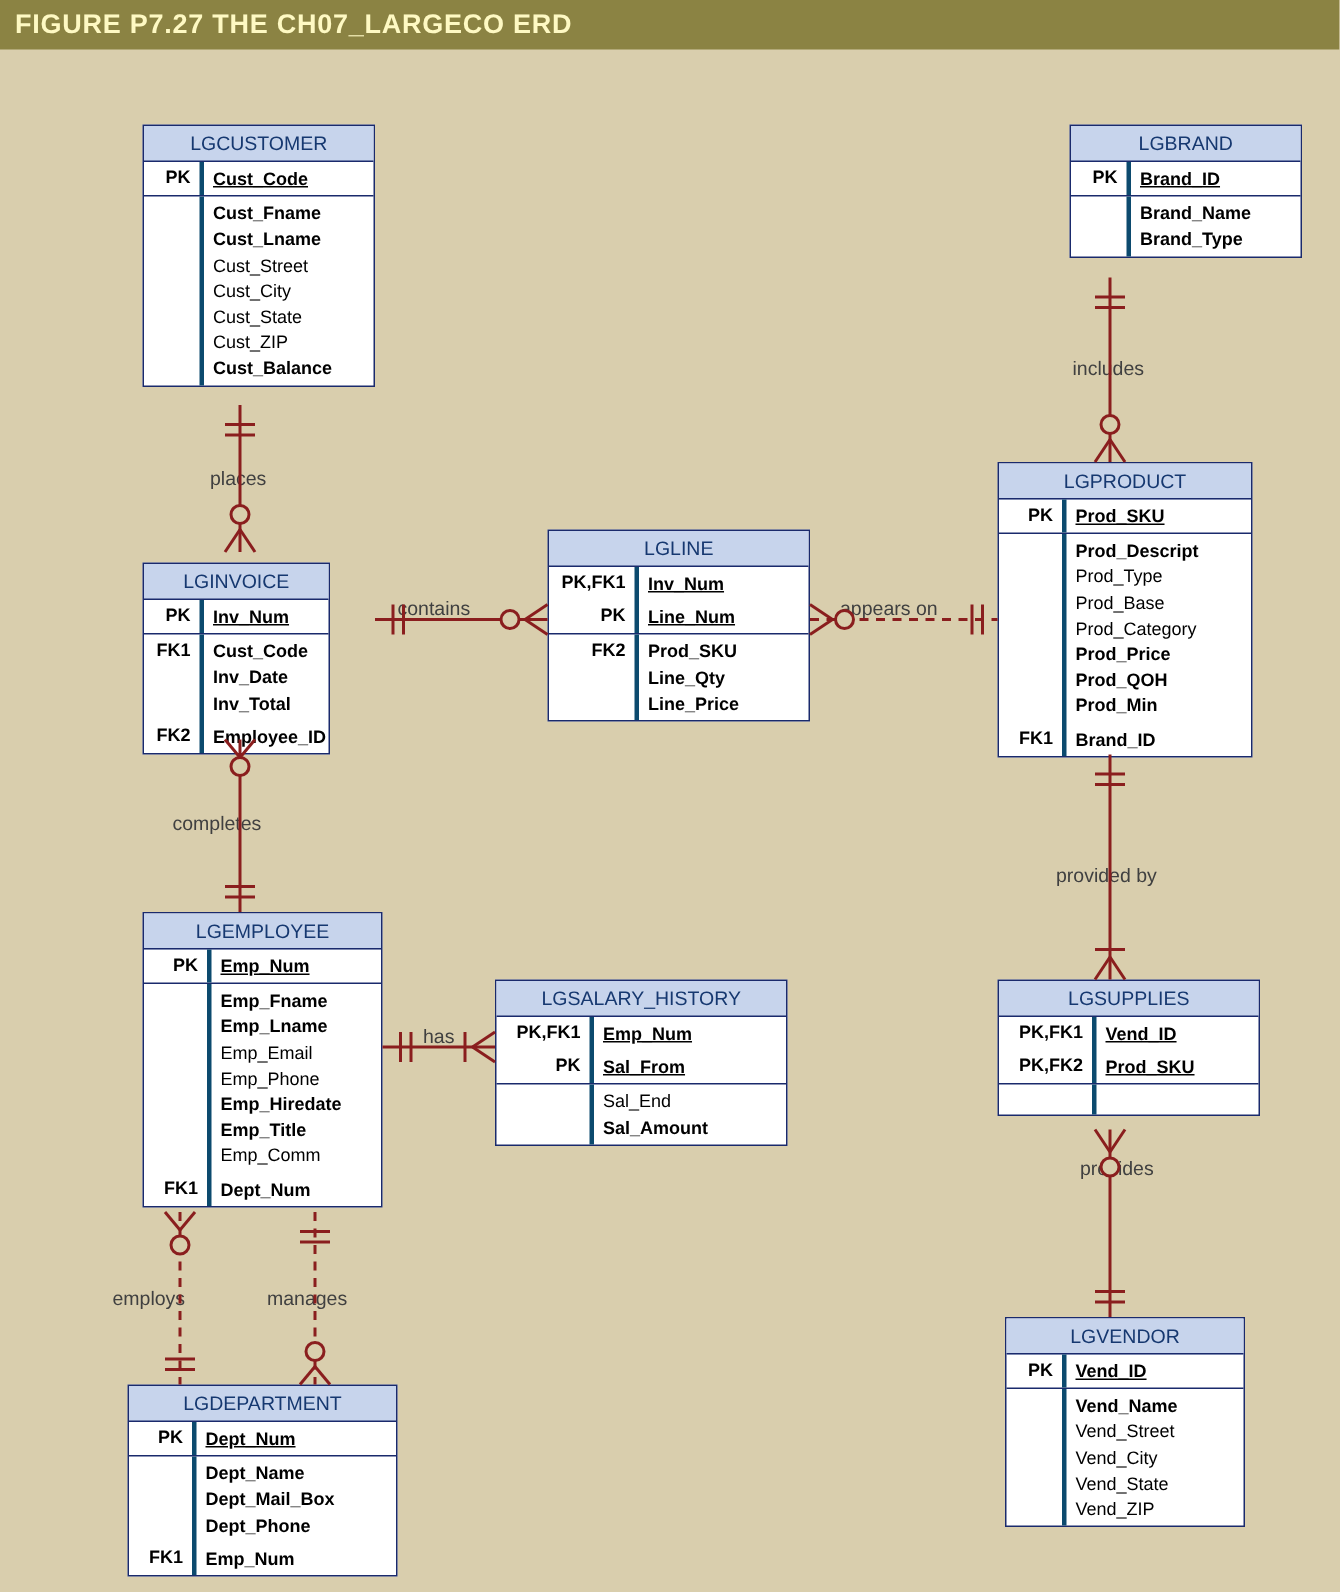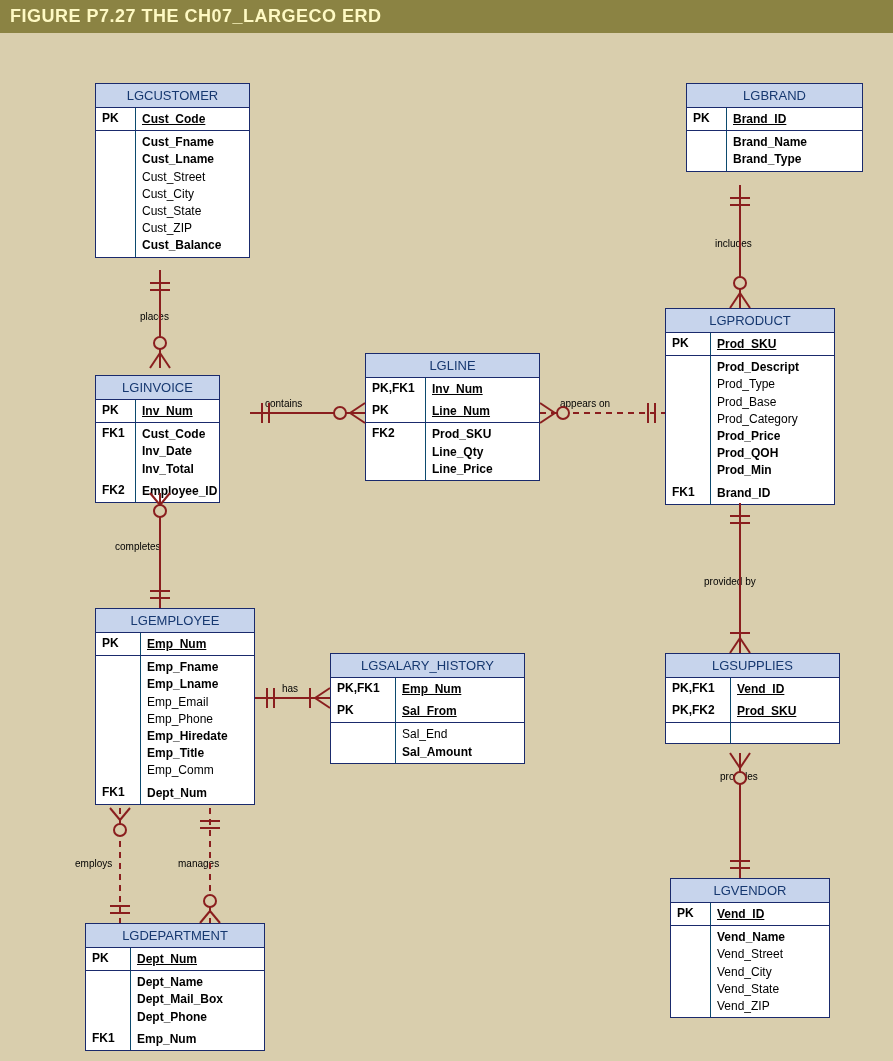--- a/index.html
+++ b/index.html
@@ -41,45 +41,45 @@
     font-size: 13px;
   }
   .section {
     border-bottom: 1px solid #1a2a6c;
   }
   .section:last-child { border-bottom: 0; }
   .row {
     display: flex;
   }
   .key-col {
-    border-right: 1px solid #0c4a6e;
+    border-right: 3px solid #0c4a6e;
     padding: 3px 6px;
     font-weight: 700;
     color: #000;
-    text-align: left;
+    text-align: right;
     flex: 0 0 auto;
   }
   .attr-col {
     padding: 3px 6px;
     flex: 1 1 auto;
     display: flex;
     flex-direction: column;
     gap: 1px;
   }
   .attr {
     font-weight: 400;
     color: #000;
     line-height: 1.35;
   }
   .bold { font-weight: 700; }
   .underline { text-decoration: underline; }
   .rel-label {
     position: absolute;
-    color: #000000;
-    font-size: 10px;
+    color: #404040;
+    font-size: 13px;
   }
   svg.connectors {
     position: absolute;
     top: 0; left: 0;
     width: 893px;
     height: 1023px;
     pointer-events: none;
   }
   svg.connectors line, svg.connectors path, svg.connectors circle {
     stroke: #8a1e1e;
@@ -114,21 +114,21 @@
         <span class="attr">Cust_Street</span>
         <span class="attr">Cust_City</span>
         <span class="attr">Cust_State</span>
         <span class="attr">Cust_ZIP</span>
         <span class="attr bold">Cust_Balance</span>
       </div>
     </div>
       </div>
   </div>
 
-  <div class="entity" style="left:686px; top:50px; width:177px">
+  <div class="entity" style="left:713px; top:50px; width:155px">
     <div class="entity-title">LGBRAND</div>
     <div class="section">
         <div class="row">
       <div class="key-col" style="width:40px">PK</div>
       <div class="attr-col">
             <span class="attr bold underline">Brand_ID</span>
           </div>
     </div>
       </div>
     <div class="section">

